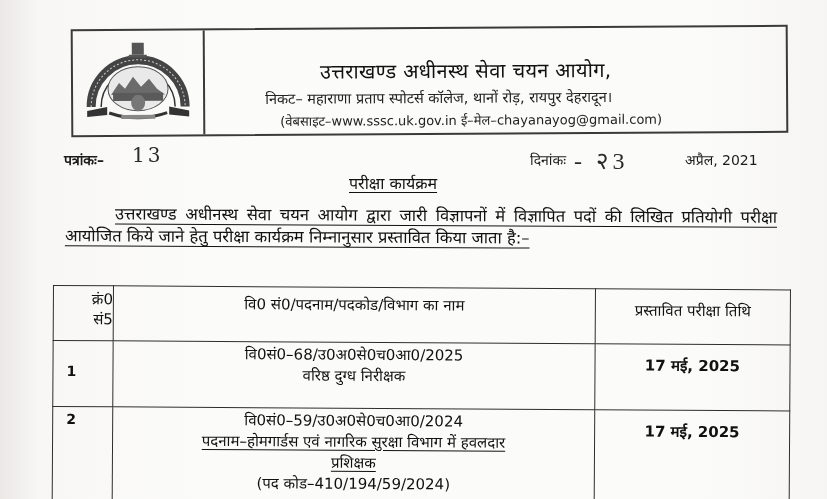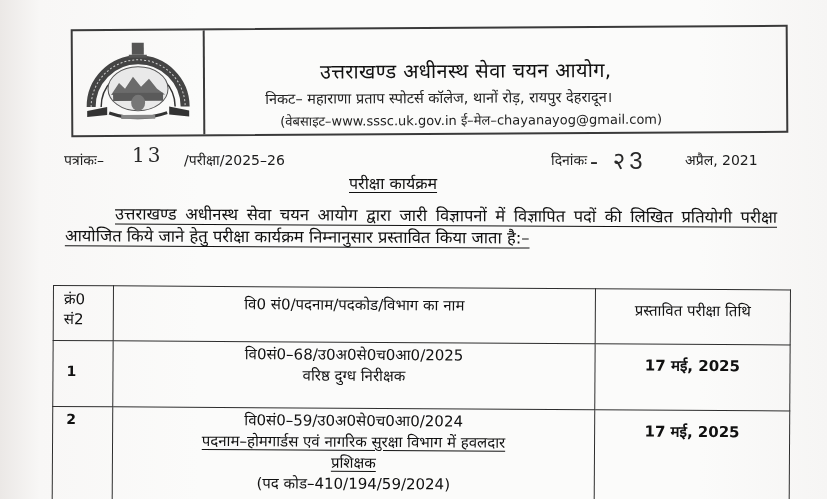--- a/index.html
+++ b/index.html
@@ -71,33 +71,33 @@
       font-size: 13px;
       color: #222;
     }
     
     .ref-line {
       position: absolute;
       left: 60px; top: 145px;
       width: 720px; height: 26px;
       font-size: 14px;
     }
-    .ref-label { position: absolute; left: 4px; top: 5px; }
+    .ref-label { position: absolute; left: 4px; top: 5px; font-weight: bold; }
     .ref-hand {
       position: absolute; left: 72px; top: -2px;
       font-family: "DejaVu Serif", serif;
       font-size: 20px; font-weight: normal;
       letter-spacing: 3px;
       color: #2a2a2a;
     }
     .ref-suffix { position: absolute; left: 124px; top: 5px; }
-    .date-label { position: absolute; left: 491px; top: 5px; }
+    .date-label { position: absolute; left: 470px; top: 5px; }
     .date-hand {
-      position: absolute; left: 530px; top: -2px;
-      font-family: Liberation Sans, sans-serif;
+      position: absolute; left: 514px; top: -2px;
+      font-family: Liberation Serif, serif;
       font-size: 24px;
       letter-spacing: 4px;
       color: #2a2a2a;
       text-align: center;
     }
     .date-suffix { position: absolute; left: 625px; top: 5px; }
     
     .doc-title {
       position: absolute;
       left: 349px; top: 172px;
@@ -138,21 +138,21 @@
       vertical-align: top;
     }
     .schedule .col-sn { width: 47px; }
     .schedule .col-post { width: 492px; }
     .schedule .col-date { width: 199px; }
     .schedule thead th {
       height: 44px;
       font-size: 15px;
     }
     .schedule thead th.col-sn {
-      text-align: left;
+      text-align: right;
       padding: 3px 0 0 10px;
       line-height: 20px;
     }
     .schedule thead th.col-post {
       text-align: center;
       padding-top: 6px;
       vertical-align: top;
     }
     .schedule thead th.col-date {
       text-align: center;
@@ -213,36 +213,35 @@
     <div class="lh-text">
       <div class="lh-title">उत्तराखण्ड अधीनस्थ सेवा चयन आयोग,</div>
       <div class="lh-address">निकट– महाराणा प्रताप स्पोटर्स कॉलेज, थानों रोड़, रायपुर देहरादून।</div>
       <div class="lh-contact">(वेबसाइट–www.sssc.uk.gov.in ई–मेल–chayanayog@gmail.com)</div>
     </div>
   </div>
 
   <div class="ref-line">
     <span class="ref-label">पत्रांकः–</span>
     <span class="ref-hand">13</span>
-    <span class="ref-suffix">/परीक्षा/2025–26</span>
     <span class="date-label">दिनांकः</span>
     <span class="date-hand">- २3</span>
     <span class="date-suffix">अप्रैल, 2021</span>
   </div>
 
   <div class="doc-title">परीक्षा कार्यक्रम</div>
 
   <div class="intro"><span class="indent"></span><span>उत्तराखण्ड अधीनस्थ सेवा चयन आयोग द्वारा जारी विज्ञापनों में विज्ञापित पदों की लिखित प्रतियोगी परीक्षा आयोजित किये जाने हेतु परीक्षा कार्यक्रम निम्नानुसार प्रस्तावित किया जाता है:–</span></div>
 
   <table class="schedule">
     <thead>
       <tr>
         <th class="col-sn">
           <div>क्रं0</div>
-          <div>सं2</div>
+          <div>सं5</div>
         </th>
         <th class="col-post">वि0 सं0/पदनाम/पदकोड/विभाग का नाम</th>
         <th class="col-date">प्रस्तावित परीक्षा तिथि</th>
       </tr>
     </thead>
     <tbody>
       <tr class="row1">
         <td class="col-sn">1</td>
         <td class="col-post">
           <div>वि0सं0–68/उ0अ0से0च0आ0/2025</div>

